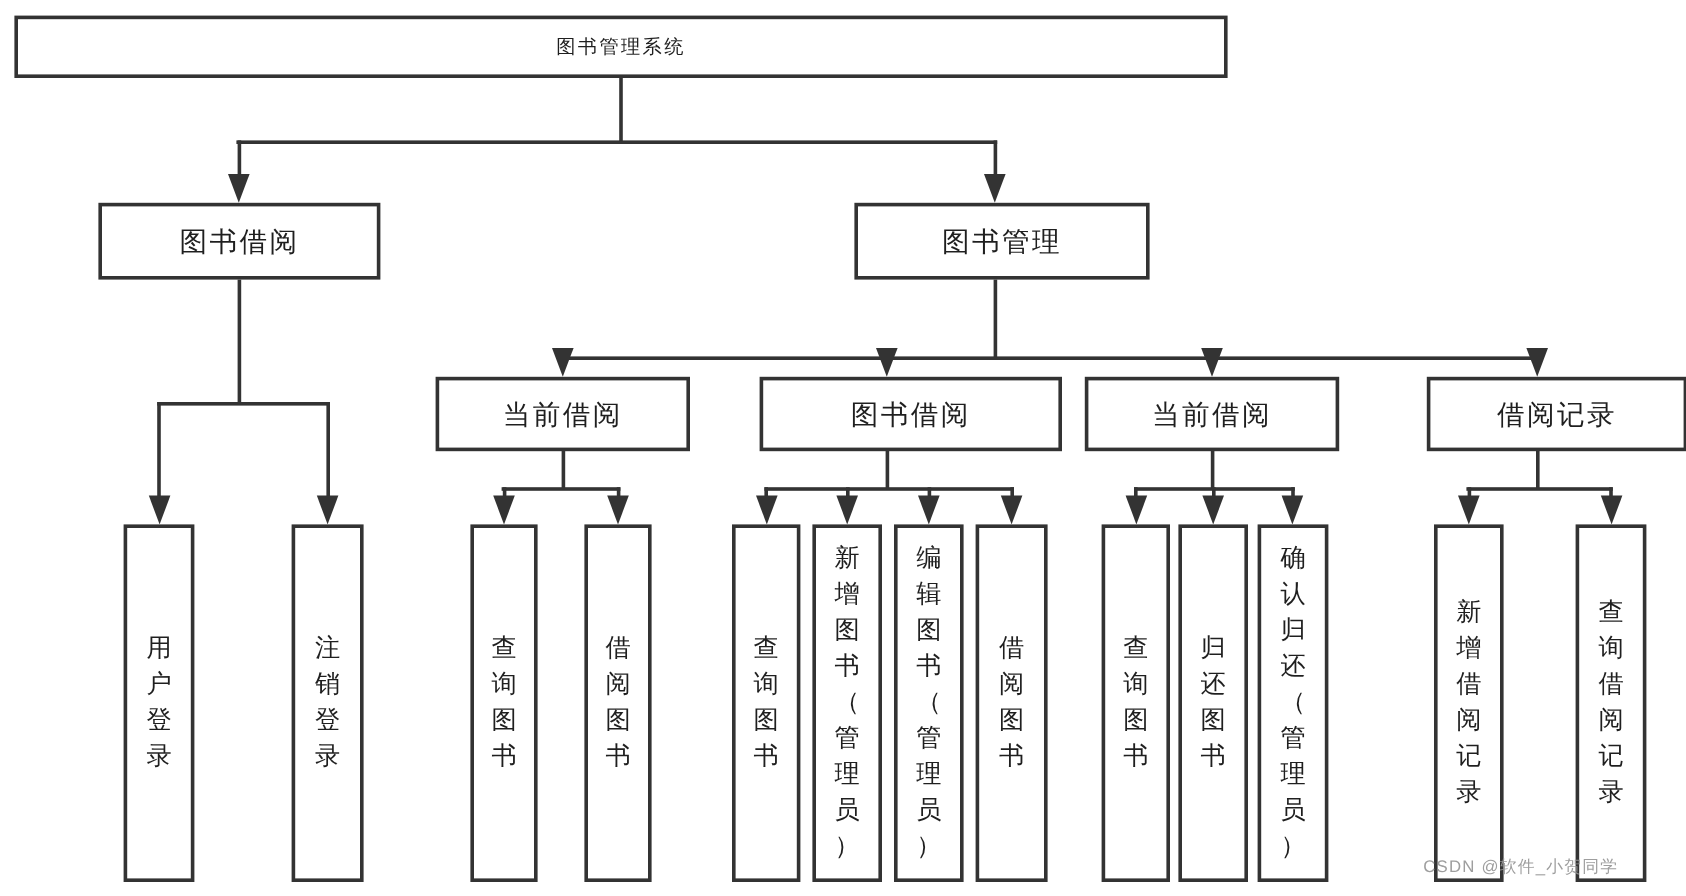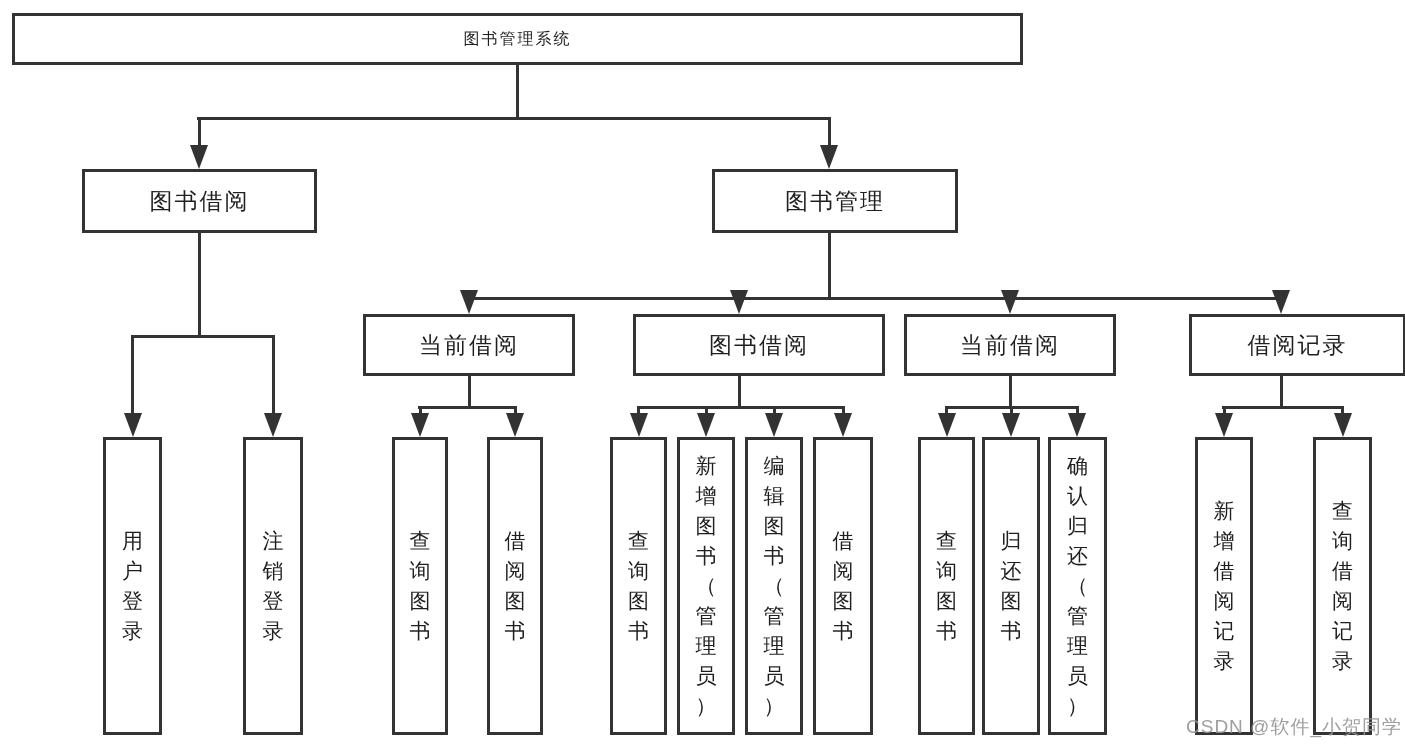--- a/index.html
+++ b/index.html
@@ -16,21 +16,21 @@
           display:flex; align-items:center; justify-content:center; }
   .vtext { width:100%; font-size:21px; color:#1f1f1f; text-align:center; }
   .vtext div { height:30px; line-height:30px; }
 
   .hline { position:absolute; height:3px; background:#333333; }
   .vline { position:absolute; width:3px; background:#333333; }
   .arrow { position:absolute; width:0; height:0;
            border-left:9px solid transparent; border-right:9px solid transparent;
            border-top:24px solid #333333; }
 
-  .watermark { position:absolute; top:714px; left:1186px; font-size:19px;
+  .watermark { position:absolute; top:714px; left:1186px; font-size:14px;
                color:rgba(150,150,150,0.92); letter-spacing:1px; z-index:6; white-space:nowrap; }
 </style>
 </head>
 <body>
 
 <div class="canvas">
 
   <div class="box root" style="left:12px; top:13px; width:1011px; height:52px;">
     <span>图书管理系统</span>
   </div>

